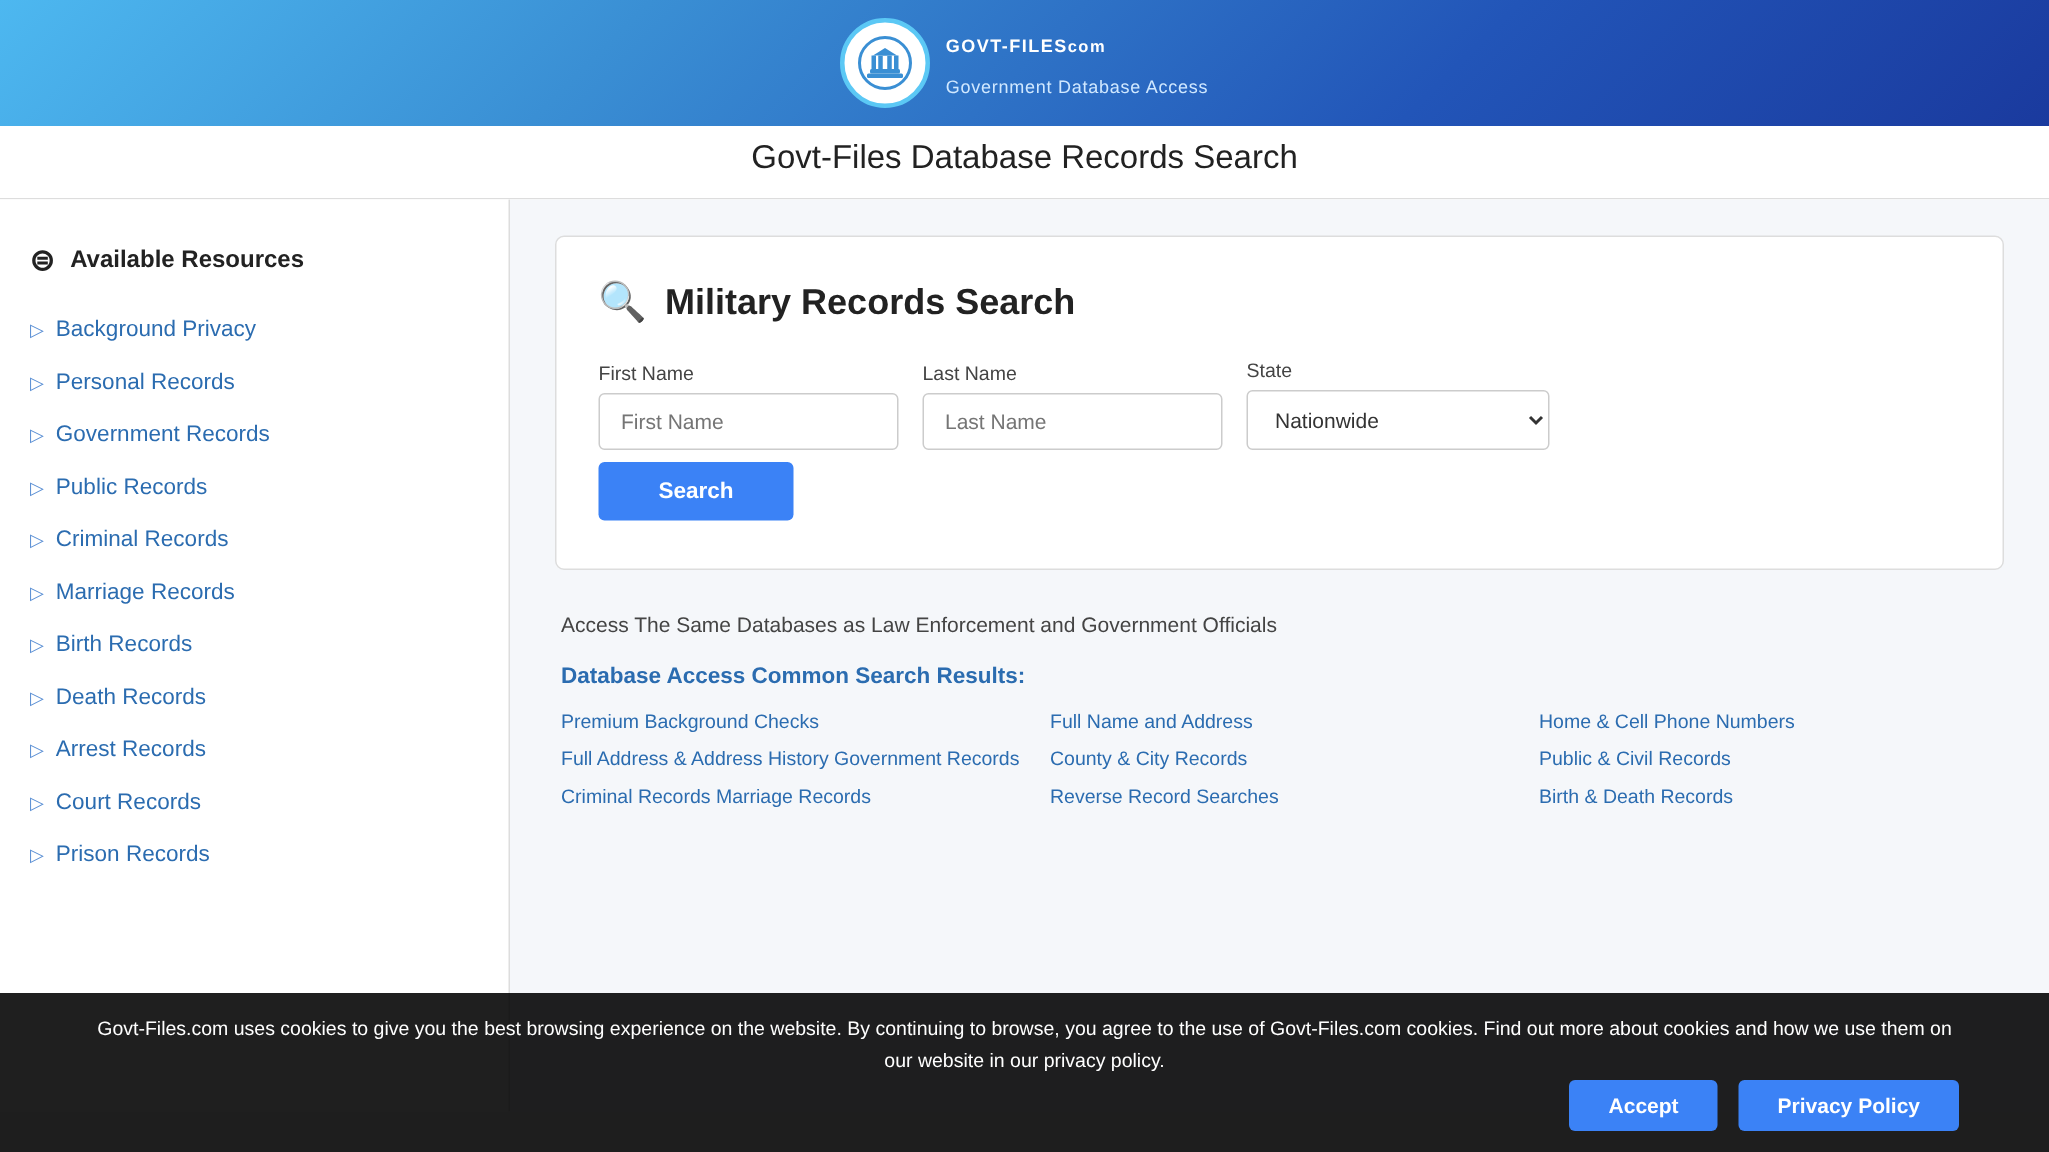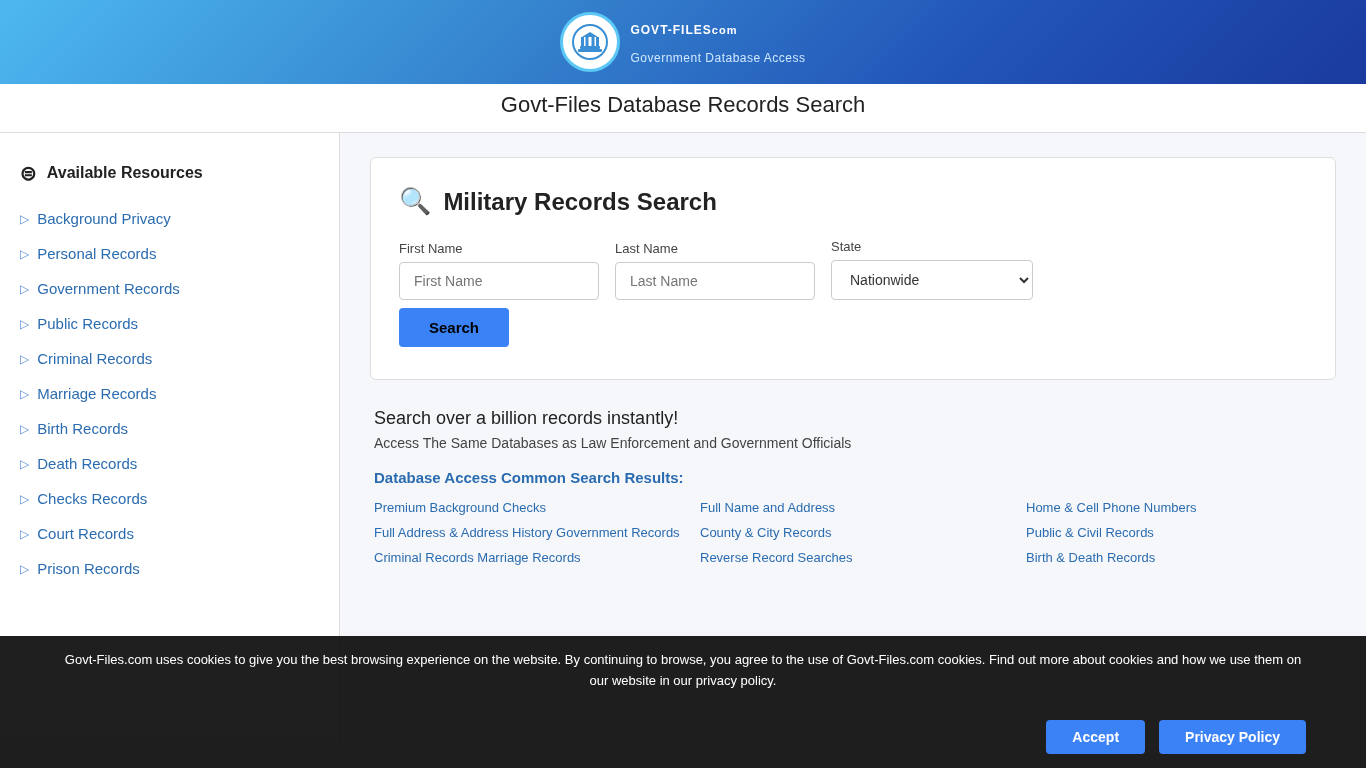--- a/index.html
+++ b/index.html
@@ -162,23 +162,23 @@
       padding: 10px 14px;
       border: 1px solid #ccc;
       border-radius: 4px;
       font-size: 14px;
       width: 202px;
       color: #333;
       background: white;
       appearance: auto;
     }
     .search-btn {
-      padding: 11px 30px;
+      padding: 11px 40px;
       background: #3b82f6;
-      color: #000000;
+      color: #ffffff;
       border: none;
       border-radius: 4px;
       font-size: 15px;
       font-weight: bold;
       cursor: pointer;
     }
 
     
     .info-section {
       padding: 0 4px;
@@ -220,21 +220,21 @@
       right: 0;
       background: rgba(0, 0, 0, 0.88);
       color: white;
       text-align: center;
       padding: 14px 60px;
       font-size: 13px;
       line-height: 1.6;
       z-index: 1000;
     }
     .cookie-banner p {
-      margin-bottom: 28px;
+      margin-bottom: 2px;
     }
     .cookie-buttons {
       display: flex;
       justify-content: flex-end;
       gap: 14px;
     }
     .cookie-btn {
       padding: 9px 26px;
       border: none;
       border-radius: 4px;
@@ -310,21 +310,21 @@
     <a class="sidebar-item">
       <span class="sidebar-arrow">▷</span>
       <span>Birth Records</span>
     </a>
     <a class="sidebar-item">
       <span class="sidebar-arrow">▷</span>
       <span>Death Records</span>
     </a>
     <a class="sidebar-item">
       <span class="sidebar-arrow">▷</span>
-      <span>Checks Records</span>
+      <span>Arrest Records</span>
     </a>
     <a class="sidebar-item">
       <span class="sidebar-arrow">▷</span>
       <span>Court Records</span>
     </a>
     <a class="sidebar-item">
       <span class="sidebar-arrow">▷</span>
       <span>Prison Records</span>
     </a>
   </nav>
@@ -348,21 +348,20 @@
         <div class="field-group">
           <label>State</label>
           <select id="state-select">
           <option value="Nationwide">Nationwide</option><option value="Alabama">Alabama</option><option value="Alaska">Alaska</option><option value="Arizona">Arizona</option><option value="Arkansas">Arkansas</option><option value="California">California</option><option value="Colorado">Colorado</option><option value="Connecticut">Connecticut</option><option value="Delaware">Delaware</option><option value="Florida">Florida</option><option value="Georgia">Georgia</option><option value="Hawaii">Hawaii</option><option value="Idaho">Idaho</option><option value="Illinois">Illinois</option><option value="Indiana">Indiana</option><option value="Iowa">Iowa</option><option value="Kansas">Kansas</option><option value="Kentucky">Kentucky</option><option value="Louisiana">Louisiana</option><option value="Maine">Maine</option><option value="Maryland">Maryland</option><option value="Massachusetts">Massachusetts</option><option value="Michigan">Michigan</option><option value="Minnesota">Minnesota</option><option value="Mississippi">Mississippi</option><option value="Missouri">Missouri</option><option value="Montana">Montana</option><option value="Nebraska">Nebraska</option><option value="Nevada">Nevada</option><option value="New Hampshire">New Hampshire</option><option value="New Jersey">New Jersey</option><option value="New Mexico">New Mexico</option><option value="New York">New York</option><option value="North Carolina">North Carolina</option><option value="North Dakota">North Dakota</option><option value="Ohio">Ohio</option><option value="Oklahoma">Oklahoma</option><option value="Oregon">Oregon</option><option value="Pennsylvania">Pennsylvania</option><option value="Rhode Island">Rhode Island</option><option value="South Carolina">South Carolina</option><option value="South Dakota">South Dakota</option><option value="Tennessee">Tennessee</option><option value="Texas">Texas</option><option value="Utah">Utah</option><option value="Vermont">Vermont</option><option value="Virginia">Virginia</option><option value="Washington">Washington</option><option value="West Virginia">West Virginia</option><option value="Wisconsin">Wisconsin</option><option value="Wyoming">Wyoming</option></select>
         </div>
       </div>
       <button class="search-btn">Search</button>
     </div>
 
     <div class="info-section">
-      <p class="info-headline">Search over a billion records instantly!</p>
       <p class="info-subtext">Access The Same Databases as Law Enforcement and Government Officials</p>
       <p class="db-access-title">Database Access Common Search Results:</p>
       <div class="db-links-grid">
         <a class="db-link">Premium Background Checks</a>
         <a class="db-link">Full Name and Address</a>
         <a class="db-link">Home &amp; Cell Phone Numbers</a>
         <a class="db-link">Full Address &amp; Address History Government Records</a>
         <a class="db-link">County &amp; City Records</a>
         <a class="db-link">Public &amp; Civil Records</a>
         <a class="db-link">Criminal Records Marriage Records</a>

